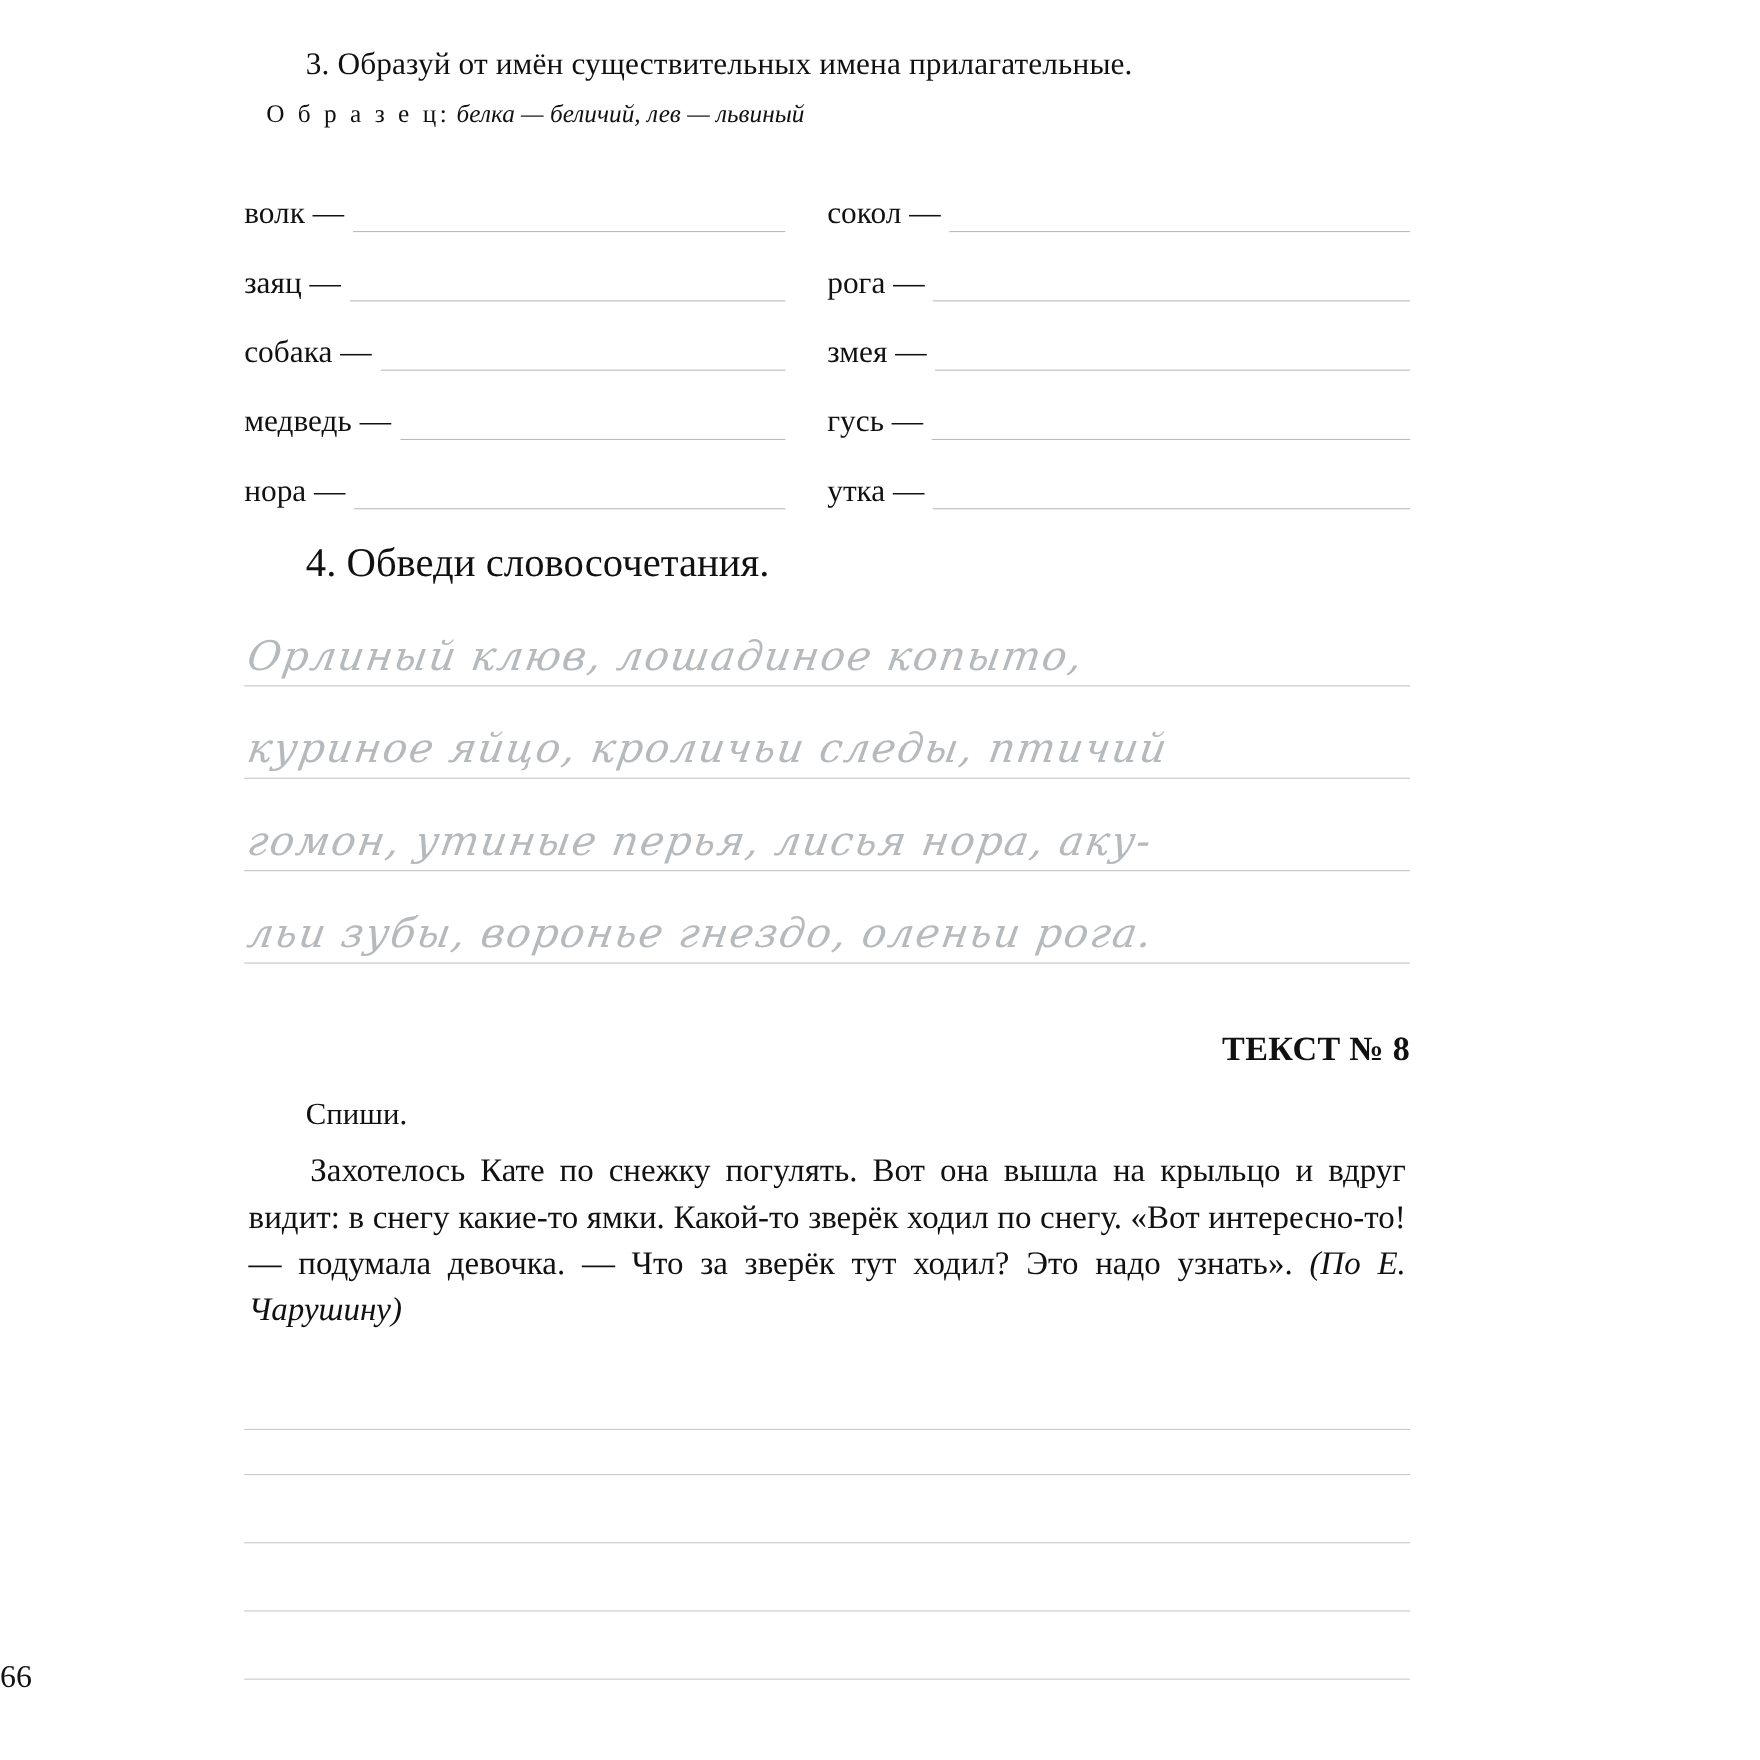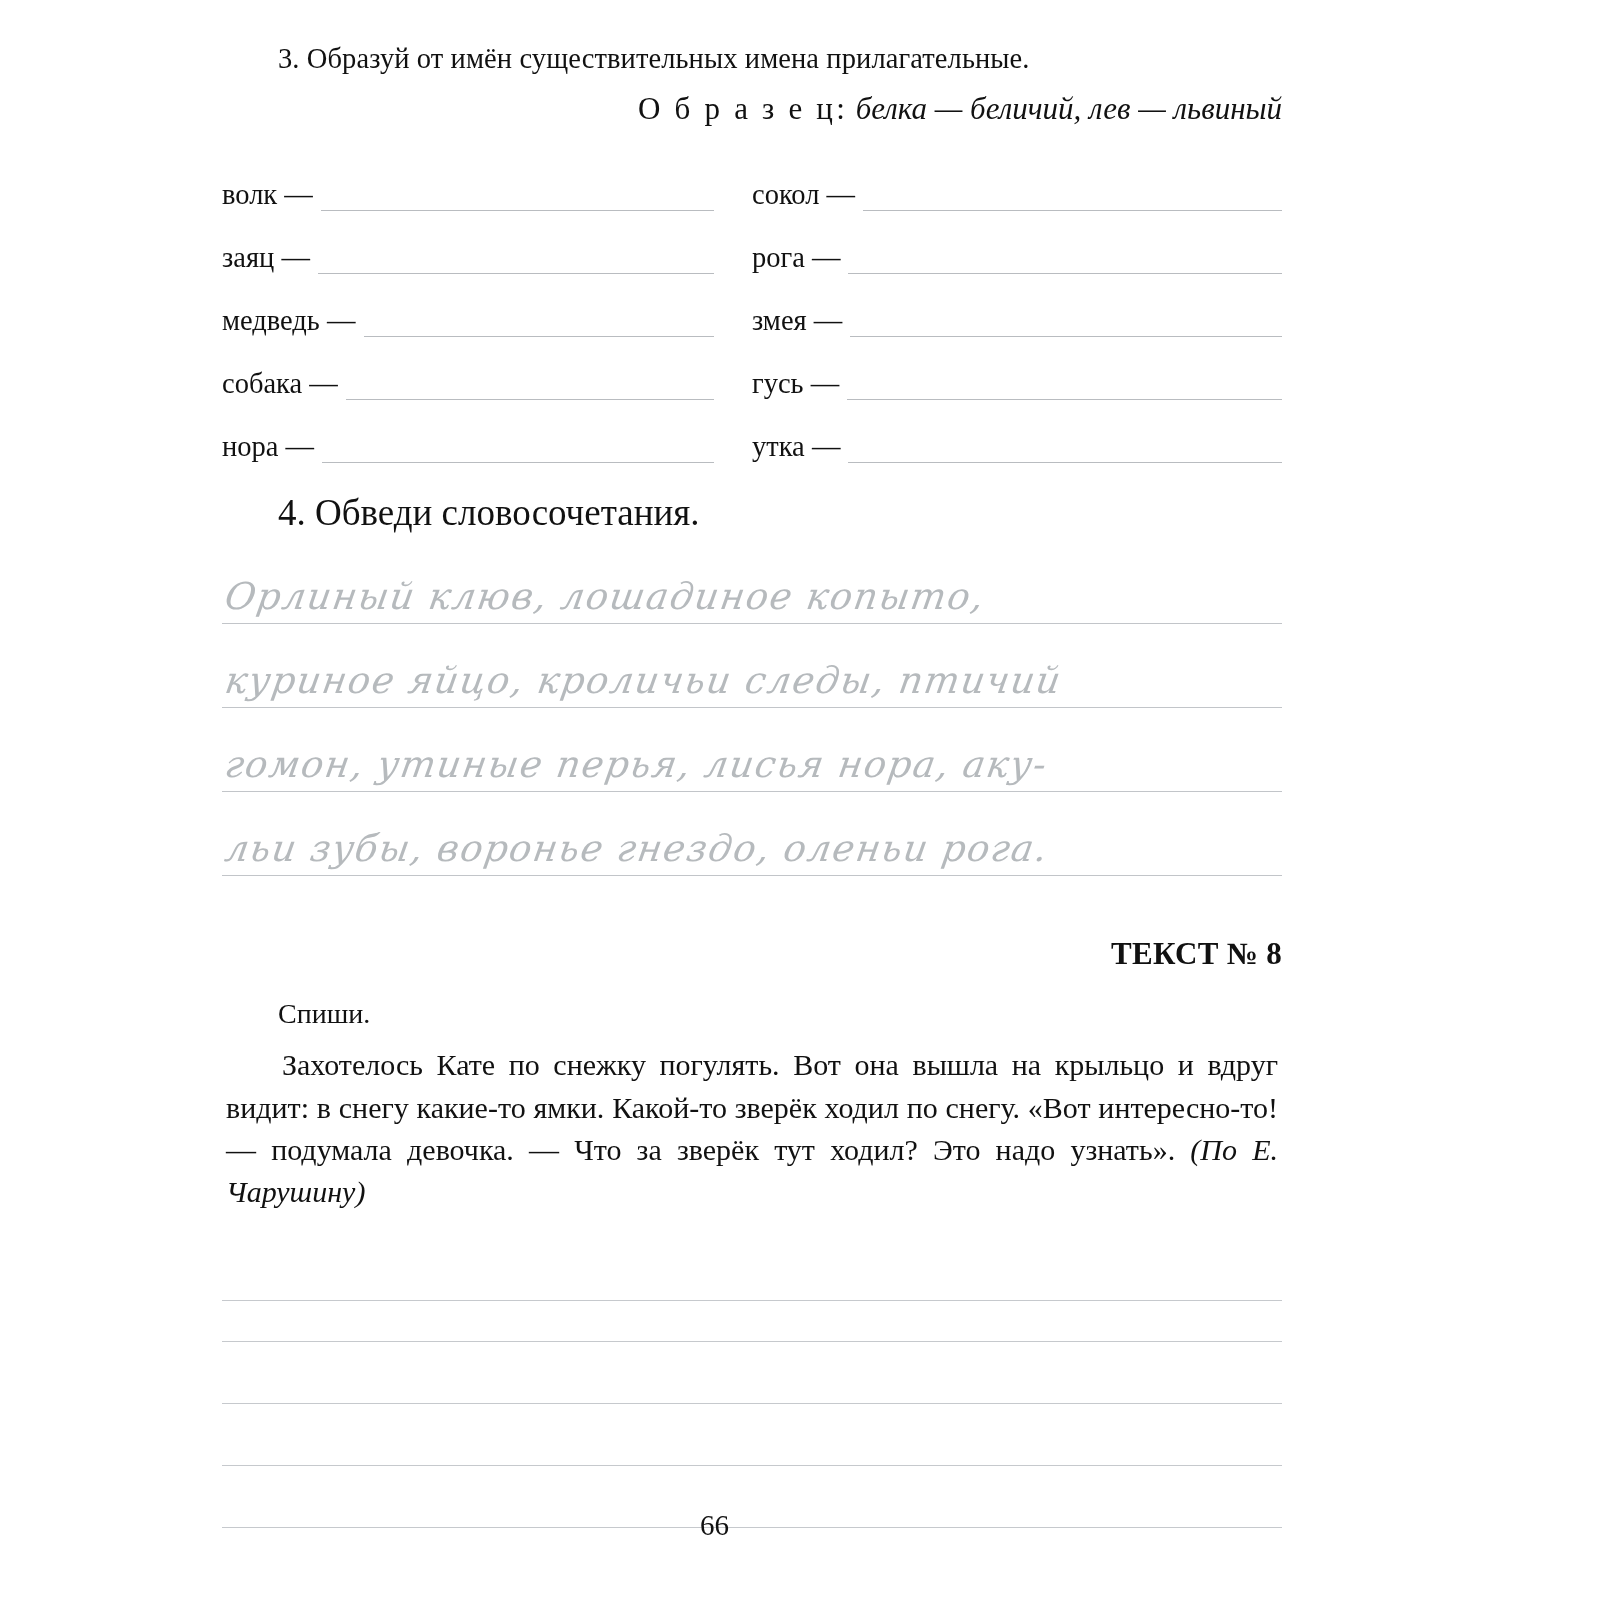--- a/index.html
+++ b/index.html
@@ -34,24 +34,24 @@
 
   
   .ex-head {
     font-size: 28.5px;
     line-height: 1.35;
     margin: 0 0 10px 0;
     padding-left: 56px;
     letter-spacing: 0.1px;
   }
   .sample-line {
-    font-size: 31px;
+    font-size: 23px;
     line-height: 1.35;
-    margin: 0 0 18px 0;
-    text-align: right;
+    margin: 0 0 28px 0;
+    text-align: left;
     padding-left: 20px;
   }
   .sample-label {
     letter-spacing: 3.2px;
   }
   .sample-italic {
     font-style: italic;
   }
 
   .words-grid {
@@ -157,23 +157,21 @@
   }
   .write-gap {
     height: 21px;
   }
 
   .page-number {
     position: absolute;
     left: 0;
     right: 0;
     bottom: 58px;
-    text-align: center;
     font-size: 29px;
-    margin-left: 29px;
   }
 </style>
 </head>
 <body>
 
 <div class="page">
   <div class="content">
 
     <div class="ex-head">3. Образуй от имён существительных имена прилагательные.</div>
 
@@ -186,25 +184,25 @@
       <div class="words-col left">
         <div class="word-row">
           <span class="word-label">волк —</span>
           <span class="word-blank"></span>
         </div>
         <div class="word-row">
           <span class="word-label">заяц —</span>
           <span class="word-blank"></span>
         </div>
         <div class="word-row">
+          <span class="word-label">собака —</span>
+          <span class="word-blank"></span>
+        </div>
+        <div class="word-row">
           <span class="word-label">медведь —</span>
-          <span class="word-blank"></span>
-        </div>
-        <div class="word-row">
-          <span class="word-label">собака —</span>
           <span class="word-blank"></span>
         </div>
         <div class="word-row">
           <span class="word-label">нора —</span>
           <span class="word-blank"></span>
         </div>
       </div>
       <div class="words-col right">
         <div class="word-row">
           <span class="word-label">сокол —</span>

